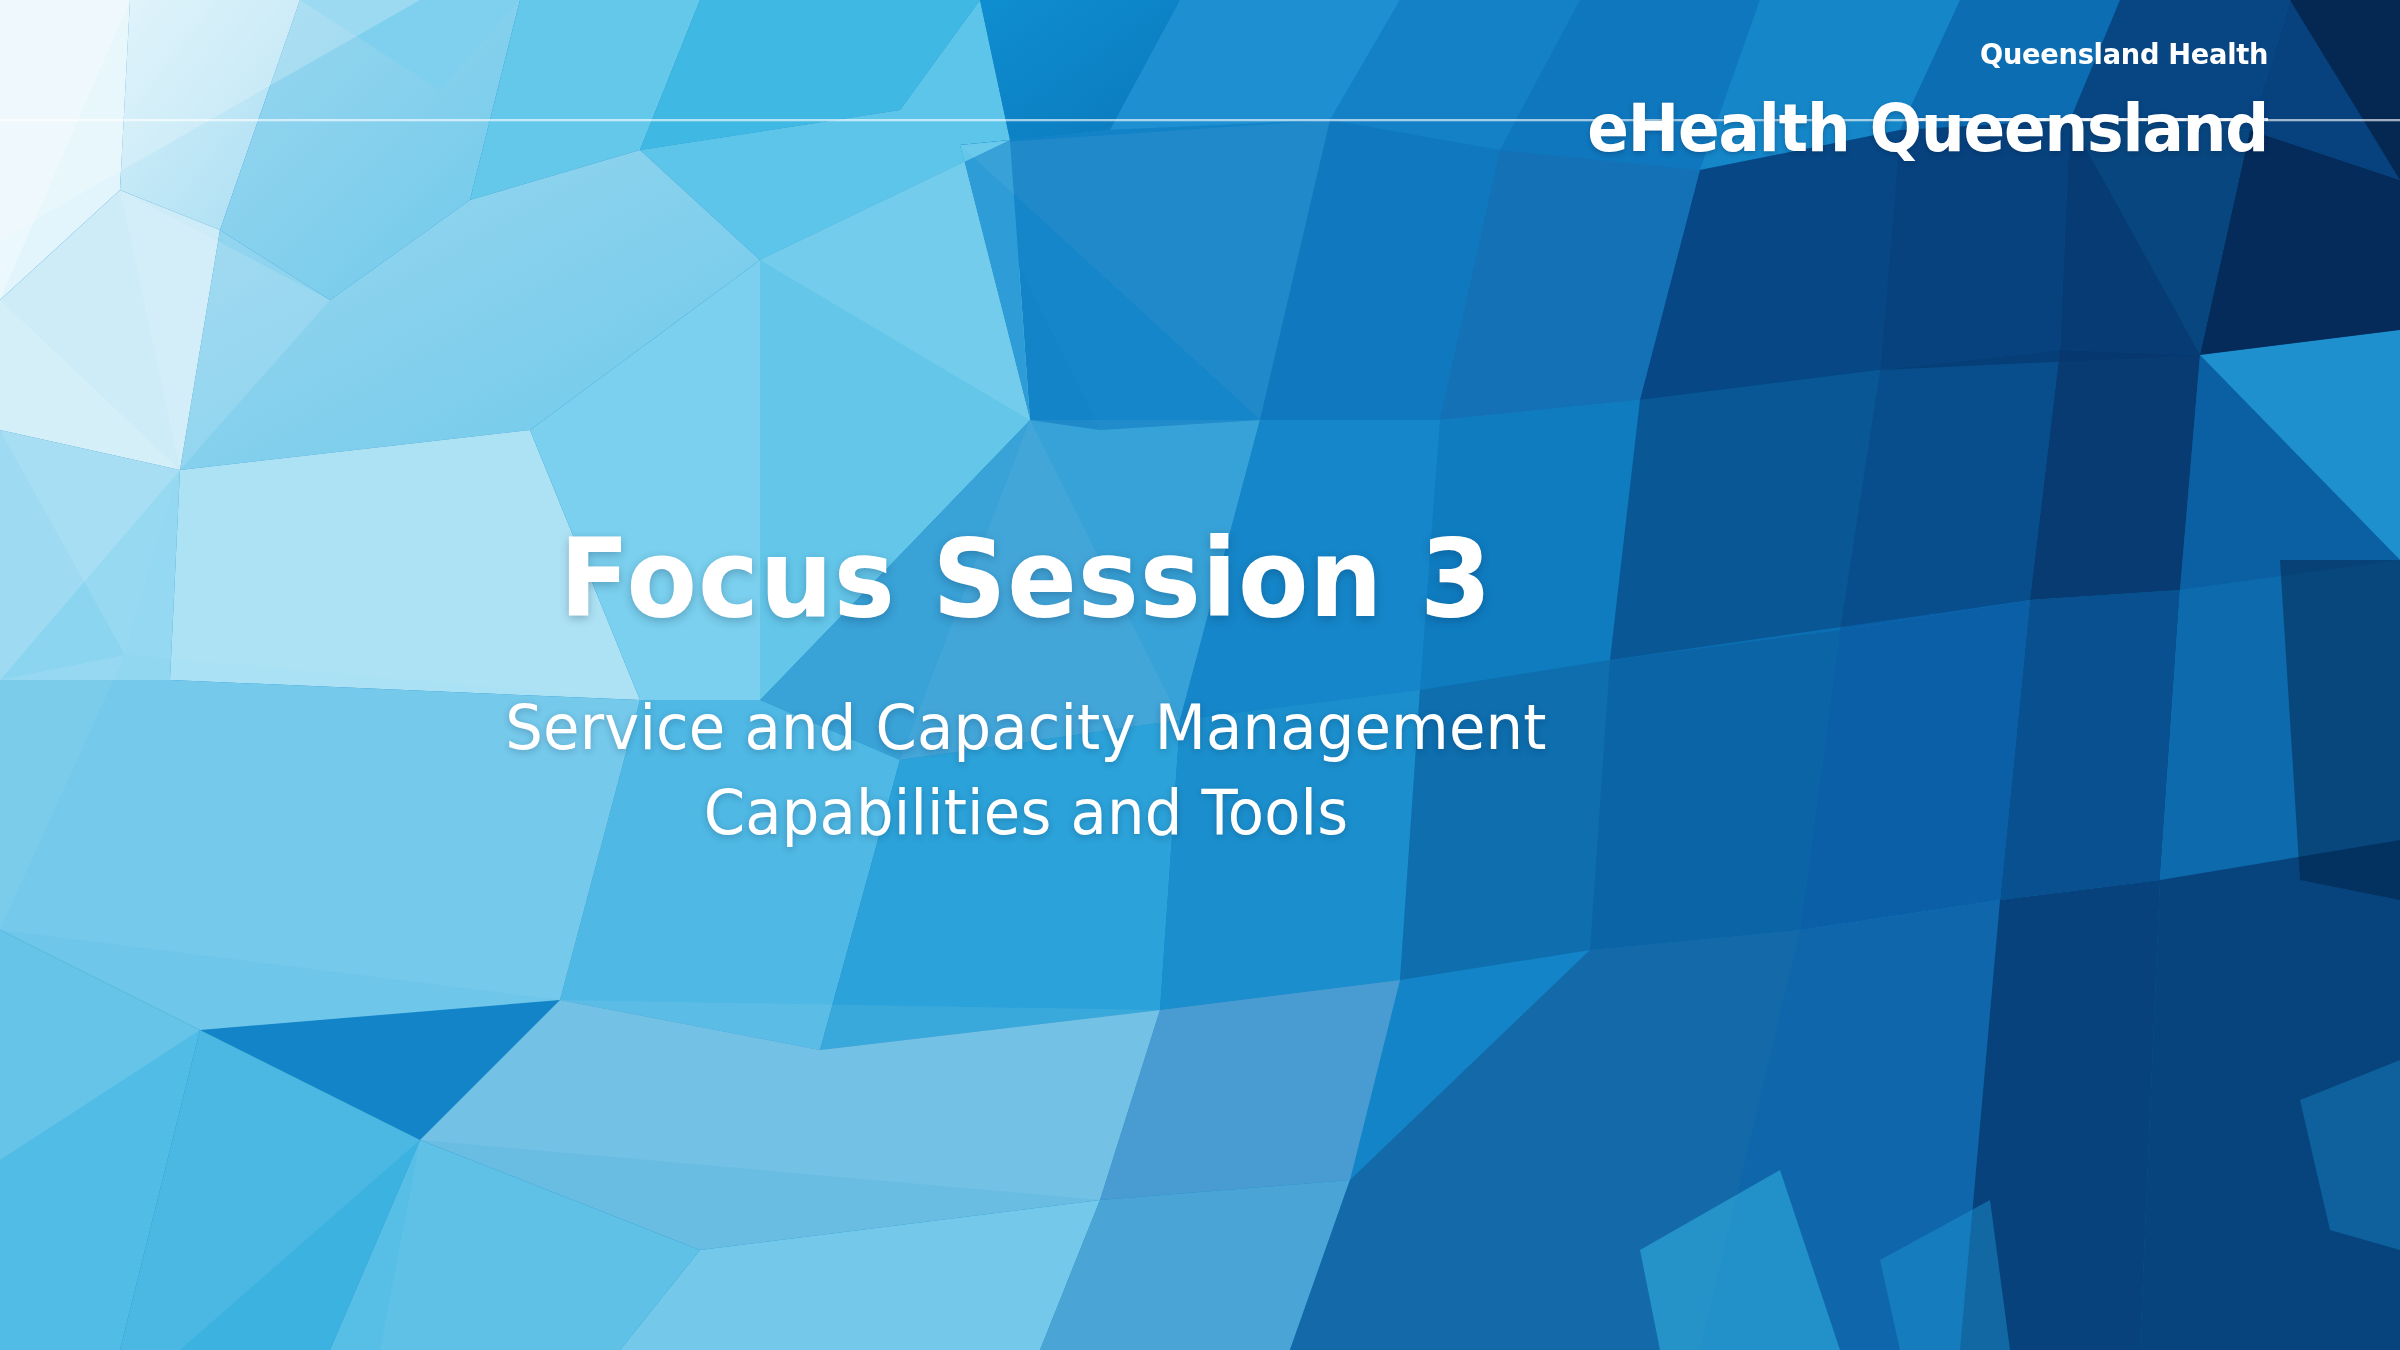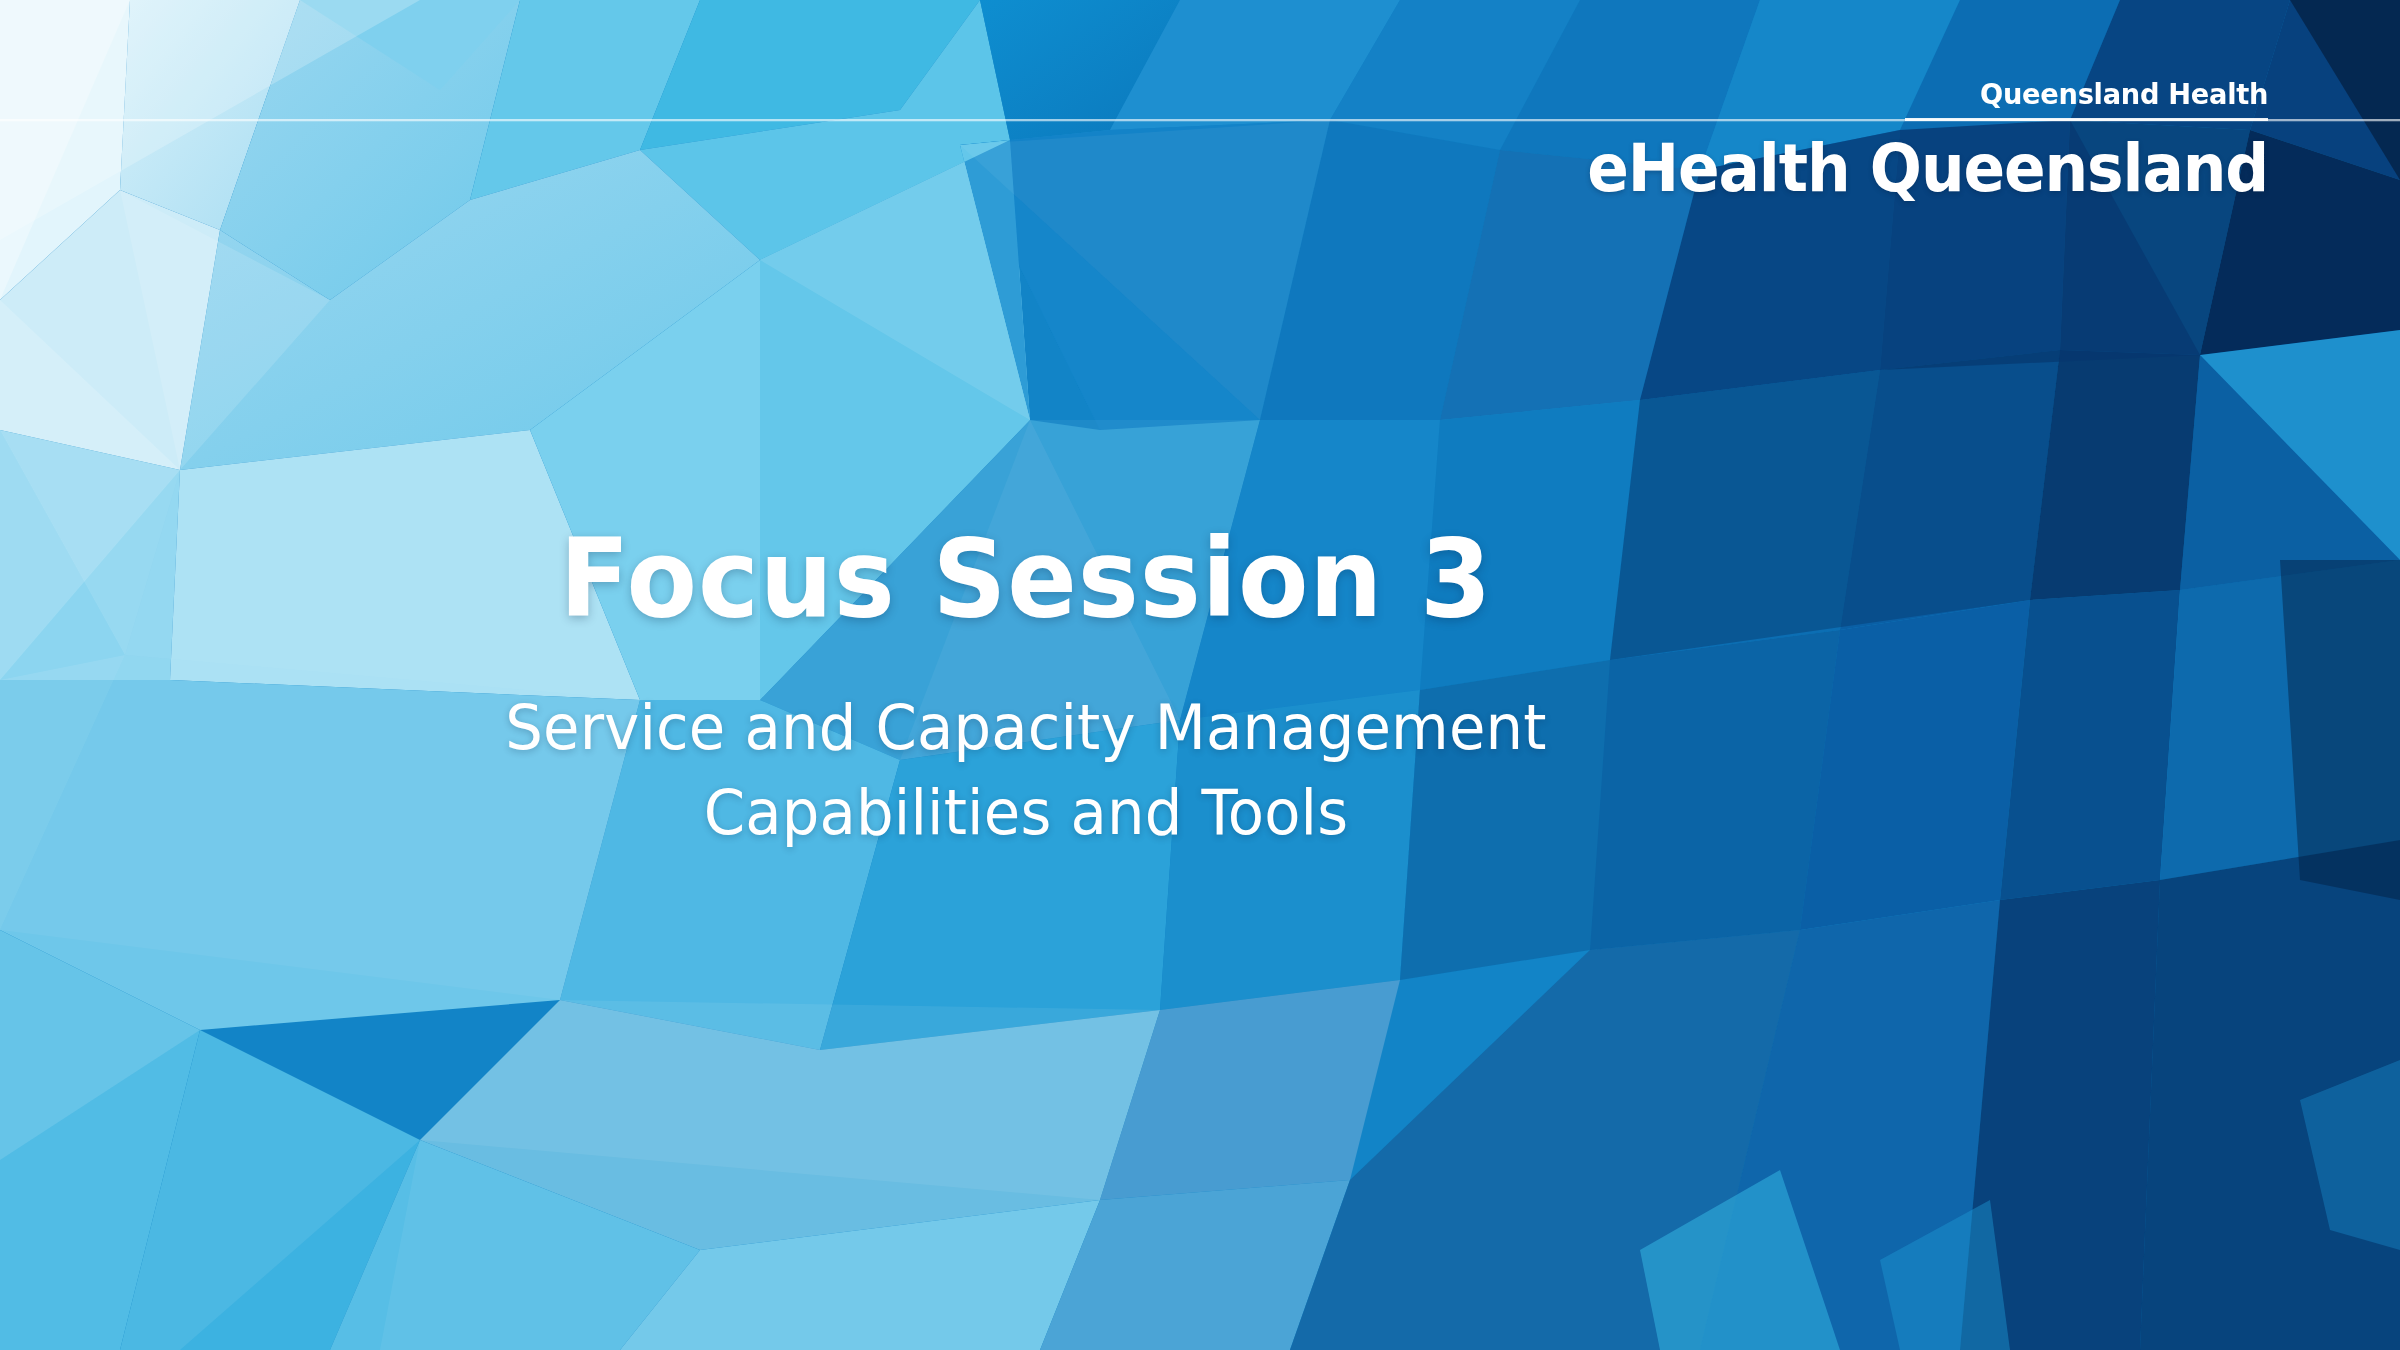--- a/index.html
+++ b/index.html
@@ -39,21 +39,20 @@
     width: 363px;
     height: 3px;
     background: rgba(255,255,255,0.92);
   }
   #logo-block {
     position: absolute;
     right: 132px;
     top: 40px;
     text-align: right;
     line-height: 1;
-    margin-top: 40px;
   }
   #qh-line {
     font-family: "DejaVu Sans", sans-serif;
     font-weight: bold;
     font-size: 29px;
     letter-spacing: -0.3px;
     color: #ffffff;
     white-space: nowrap;
     transform: scaleX(0.94);
     transform-origin: right center;

